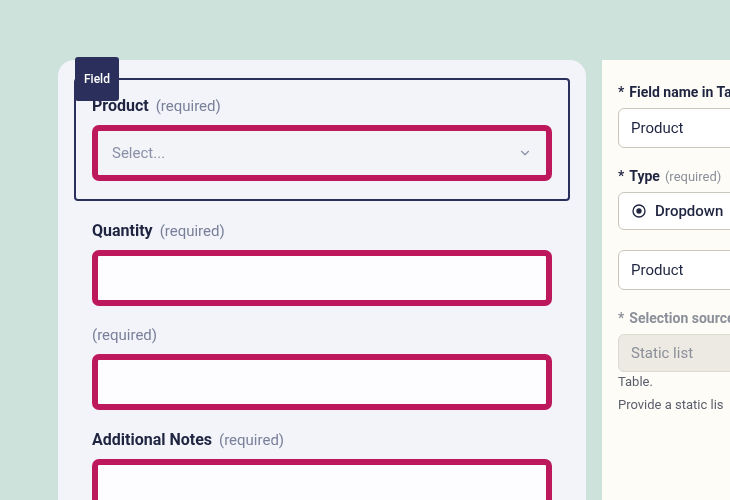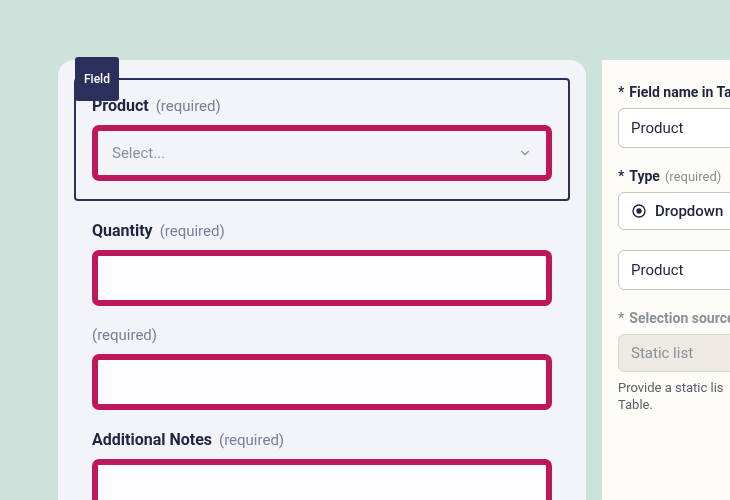--- a/index.html
+++ b/index.html
@@ -253,17 +253,17 @@
   </div>
 
   <div class="sp-group">
     <div class="sp-label-row">
       <span class="sp-asterisk" style="color:#8a8f99">*</span>
       <span class="sp-label" style="color:#8a8f99">Selection source</span>
     </div>
     <div class="sp-select disabled">
       <span>Static list</span>
     </div>
+    <div class="sp-help" style="margin-top:2px">Table.</div>
     <div class="sp-help">Provide a static lis</div>
-    <div class="sp-help" style="margin-top:2px">Table.</div>
   </div>
 
 </div>
 
 </body></html>

